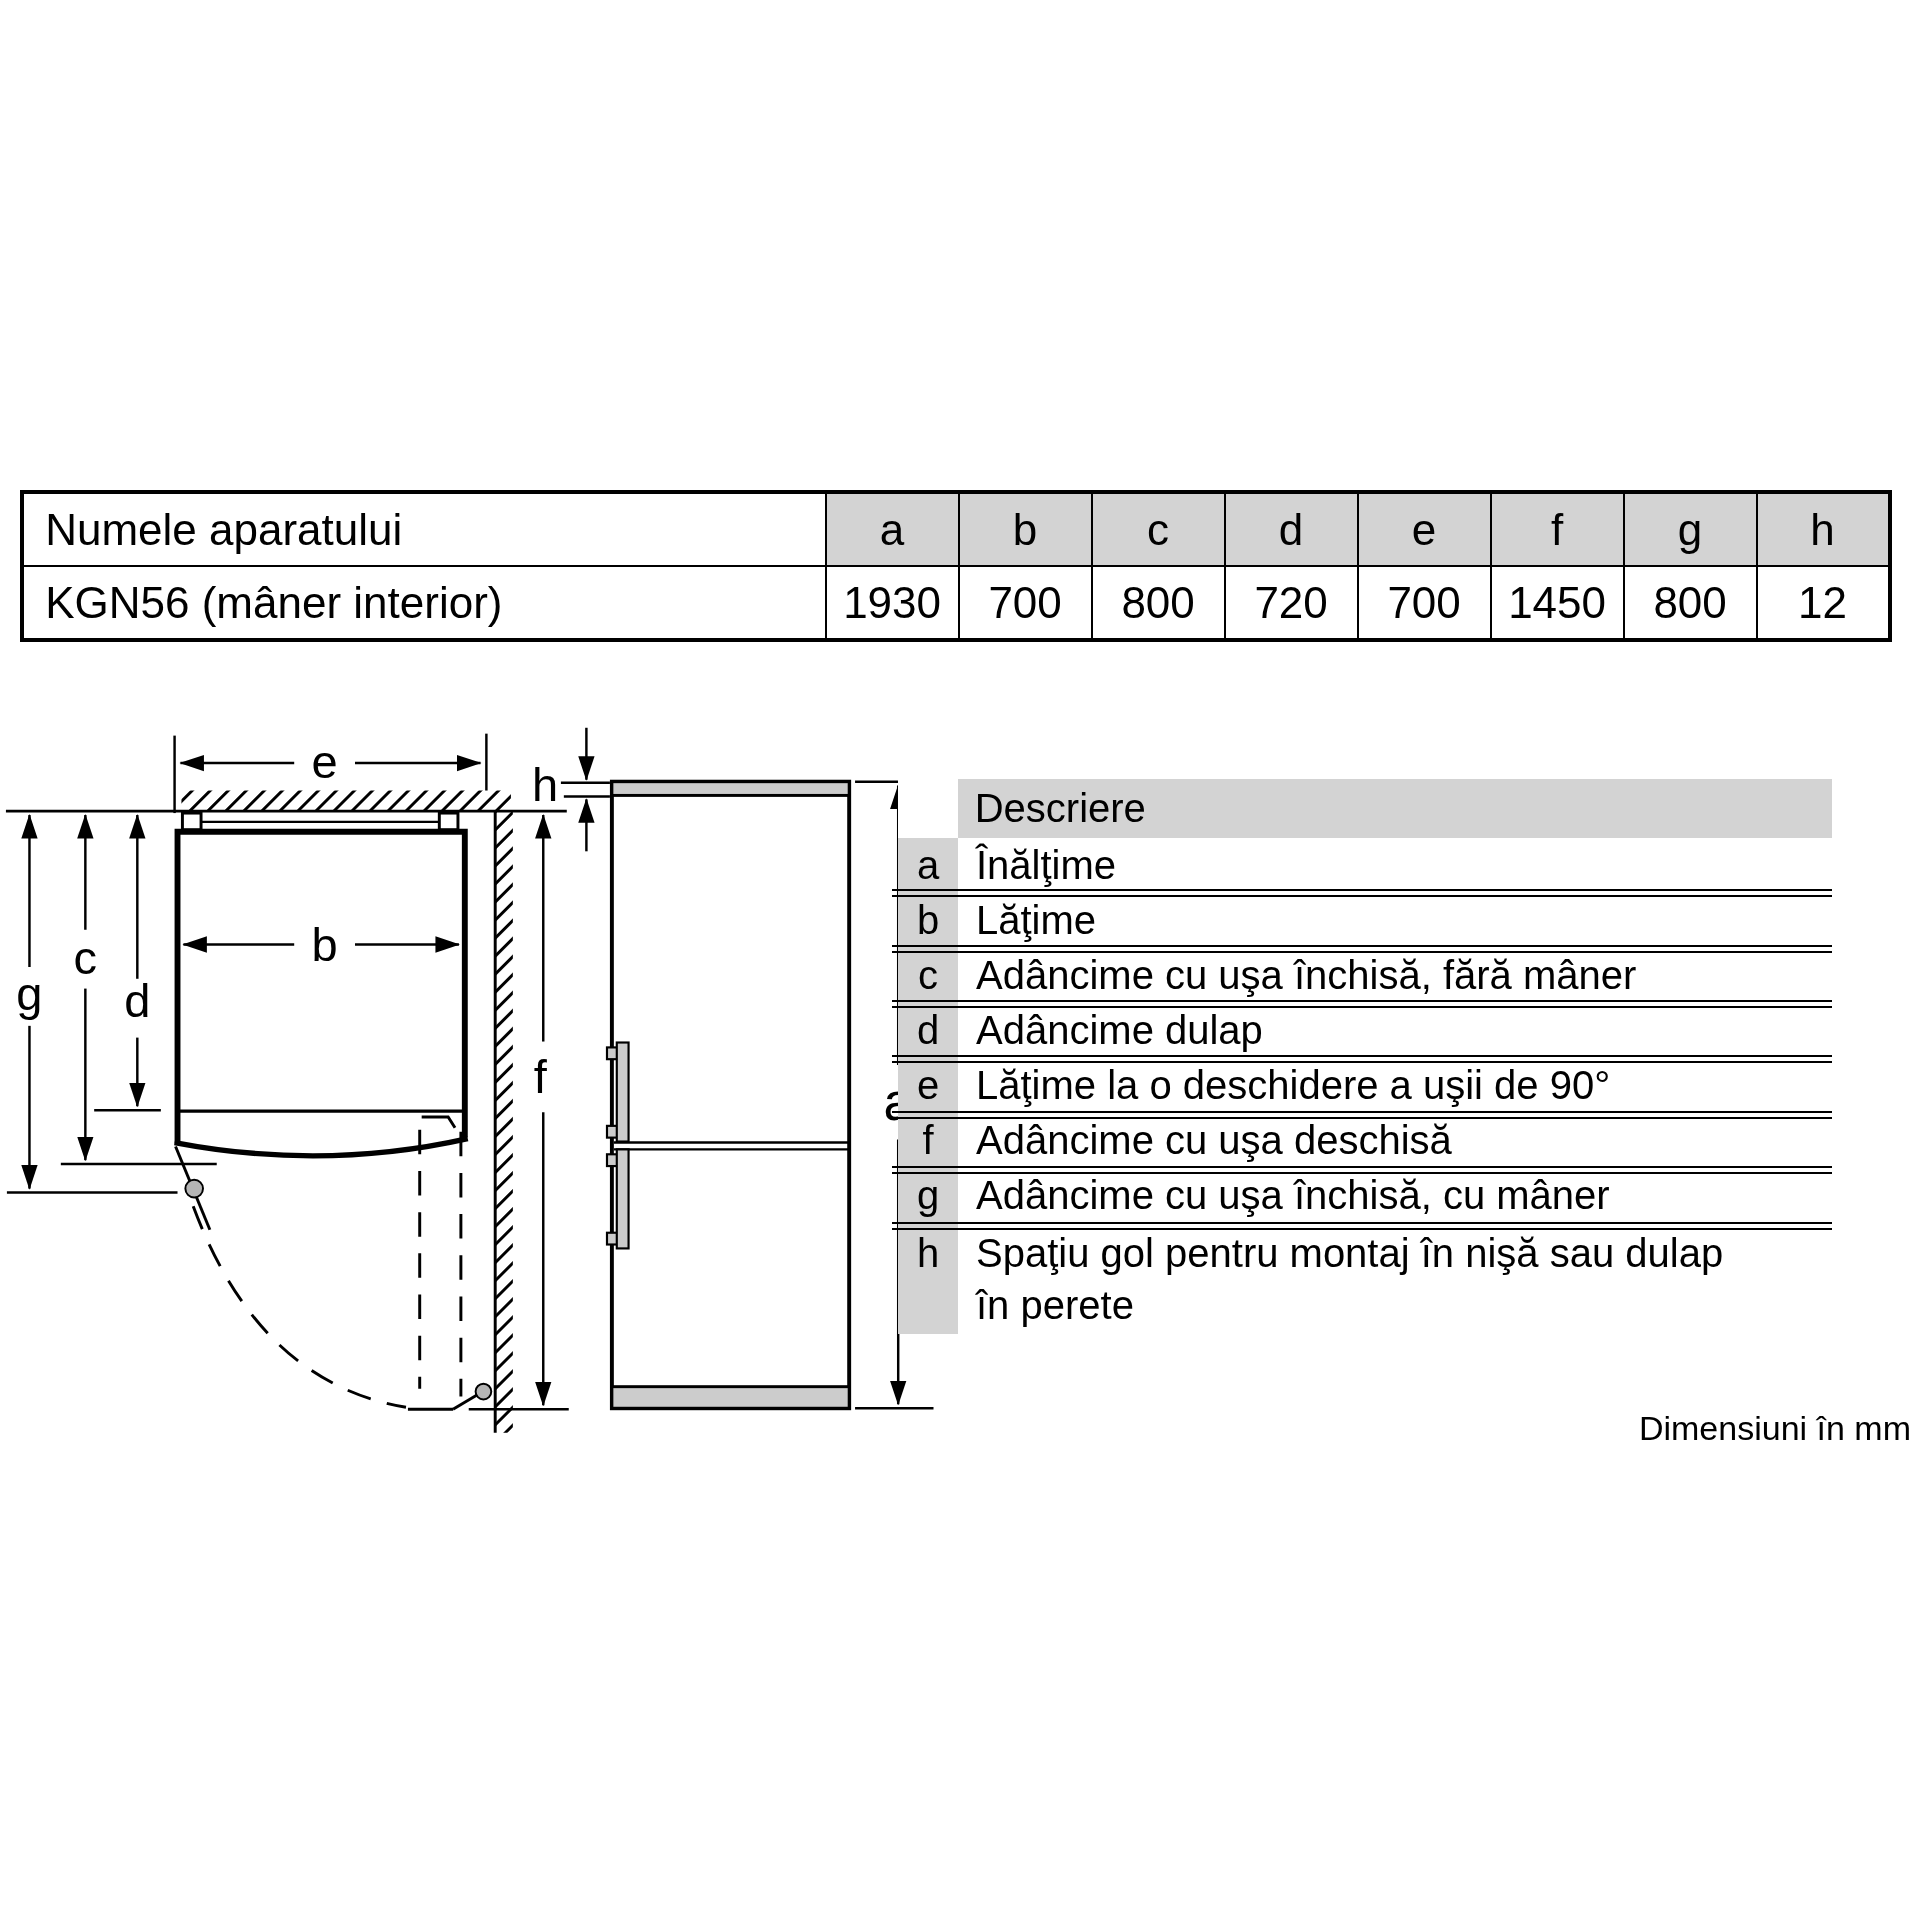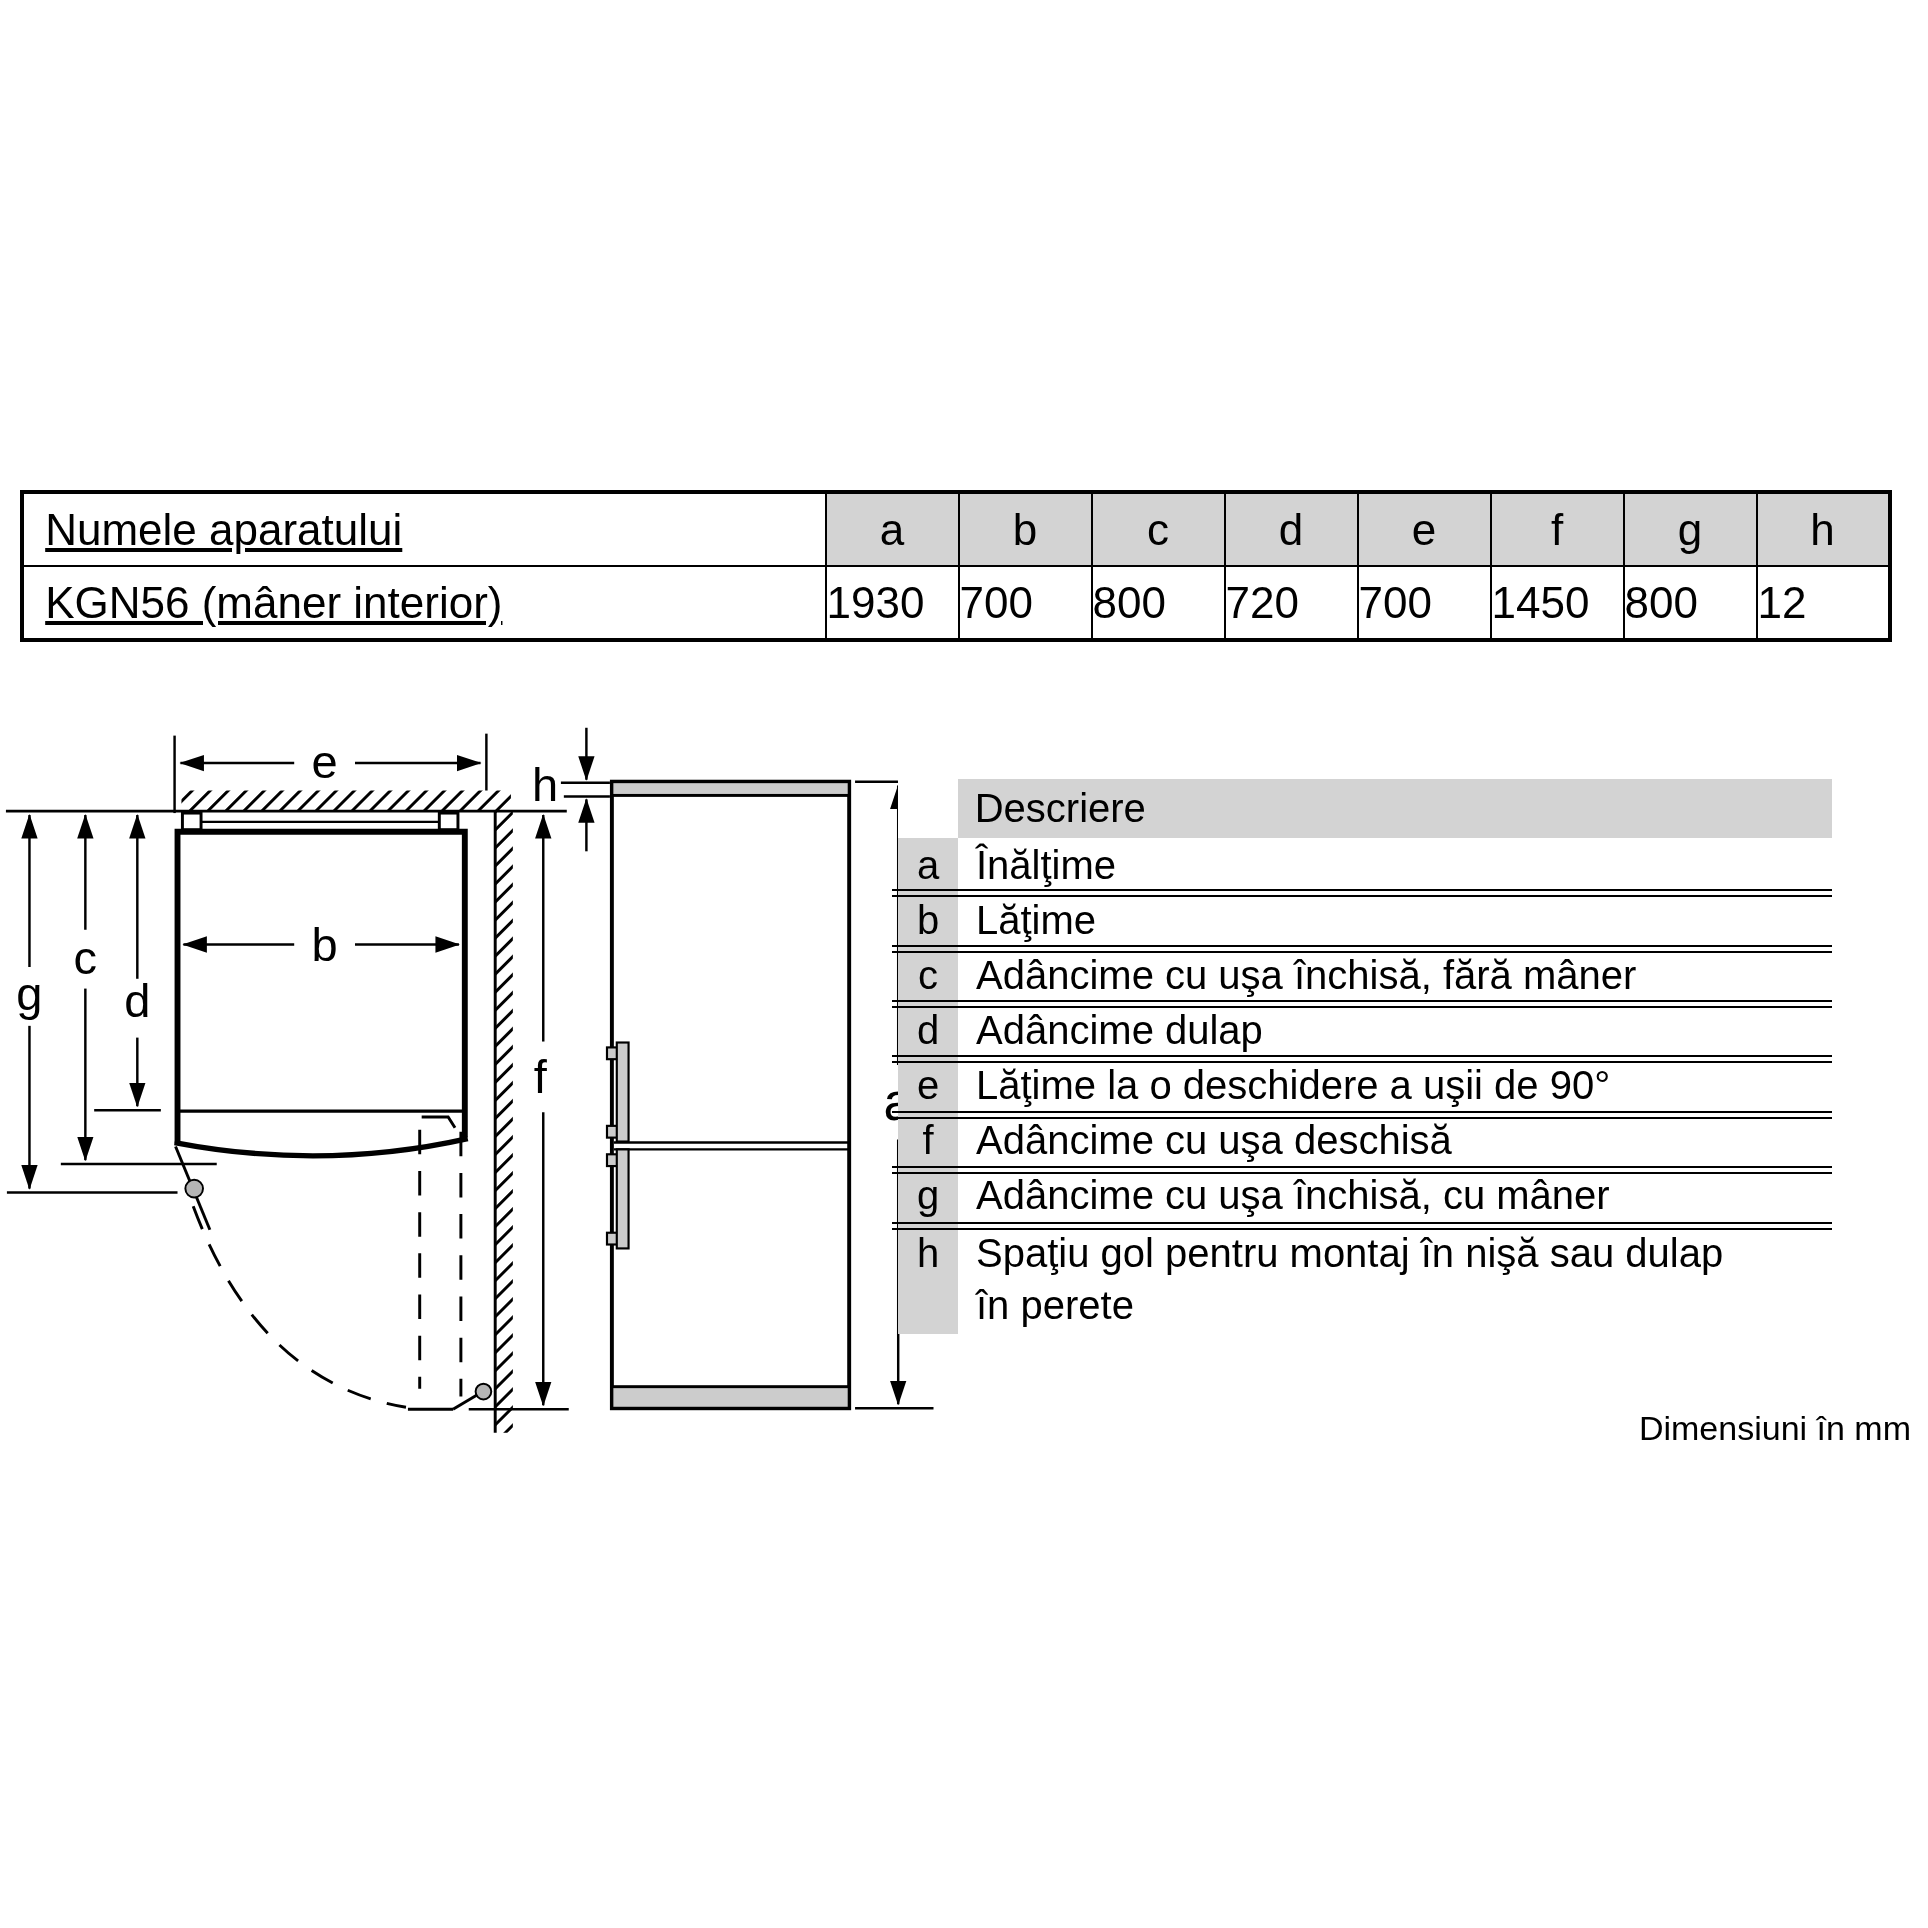--- a/index.html
+++ b/index.html
@@ -25,23 +25,23 @@
     font-size: 44px;
   }
   table.spec th, table.spec td {
     border: 2.9px solid #000;
     height: 71px;
     padding: 0;
     font-weight: normal;
     vertical-align: middle;
     overflow: hidden;
   }
-  table.spec .nm { text-align: left; padding-left: 21.6px; text-decoration: underline; }
+  table.spec .nm { text-align: left; padding-left: 21.6px; }
   table.spec th.ltr { background: #d3d3d3; text-align: center; }
-  table.spec td.val { }
+  table.spec td.val { text-align: center; }
 
   
   .legend {
     position: absolute;
     left: 898px;
     top: 779px;
     width: 934px;
     display: grid;
     grid-template-columns: 60px 874px;
     grid-template-rows: 59px repeat(7, 55px) 111px;

